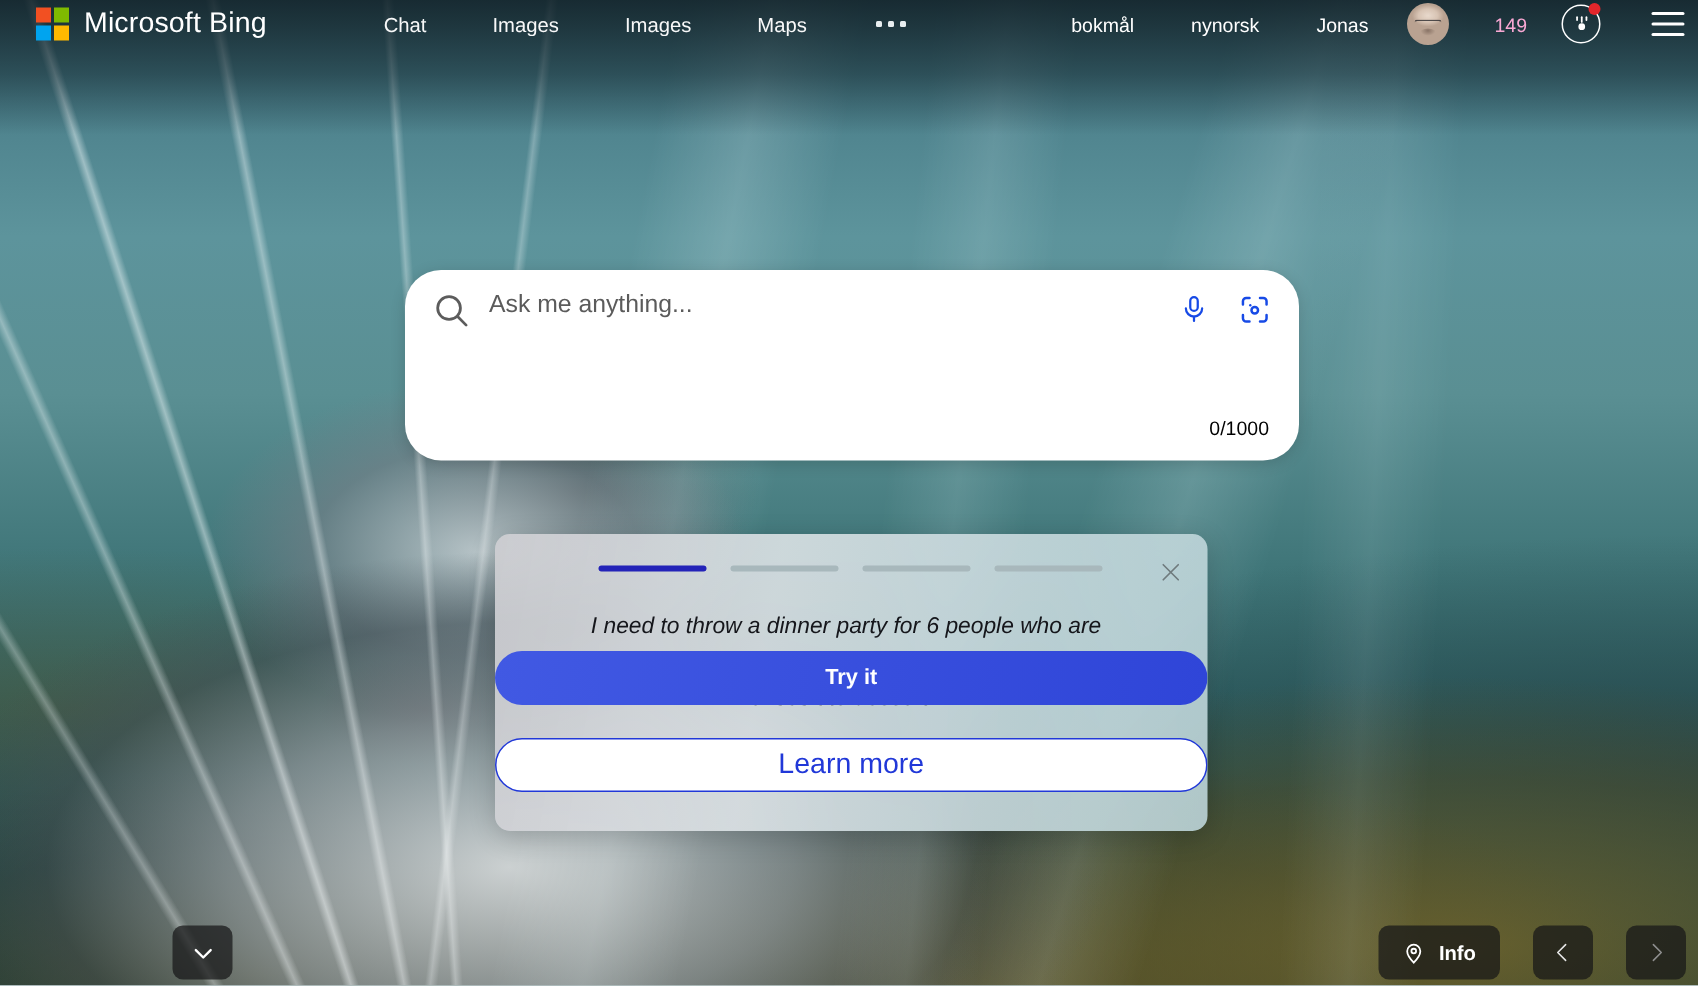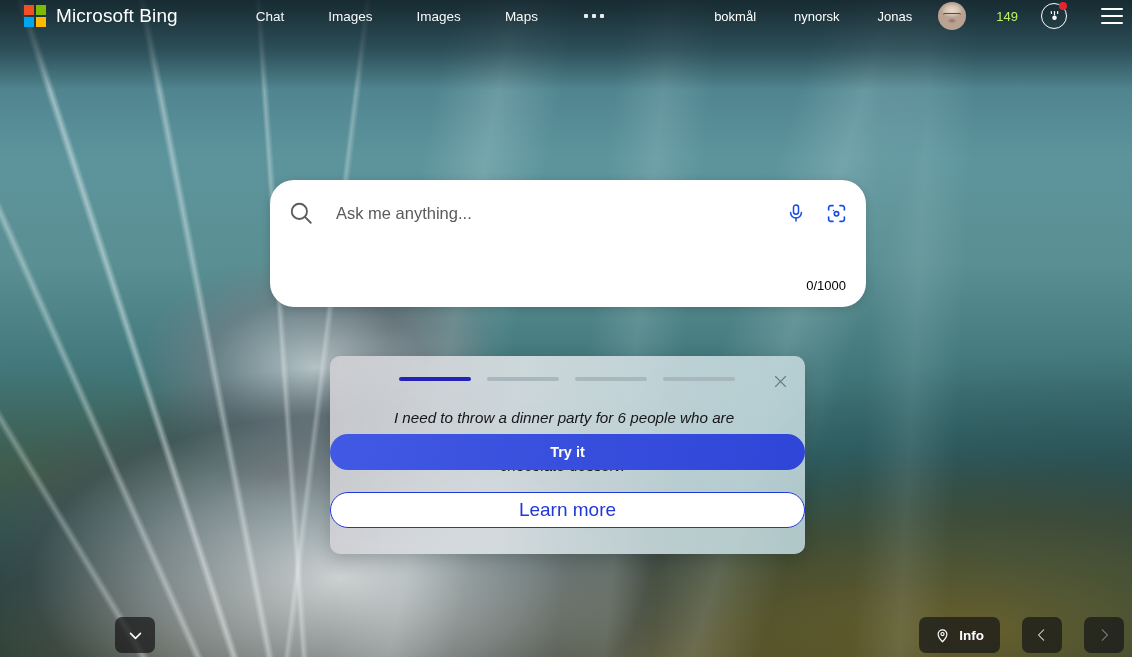--- a/index.html
+++ b/index.html
@@ -112,41 +112,41 @@
   .avatar::before {
     content: ""; position: absolute; left: 5px; top: 11px; width: 18px; height: 4px;
     border-top: 1.6px solid rgba(40,40,44,0.78);
     border-radius: 2px;
   }
   .avatar::after {
     content: ""; position: absolute; left: 8px; top: 17px; width: 12px; height: 7px;
     background: radial-gradient(60% 70% at 50% 20%, rgba(90,70,60,0.5), rgba(0,0,0,0) 70%);
     border-radius: 50%;
   }
-  .rewards-count { font-size: 13px; color: #bef264; margin-right: 7px; }
+  .rewards-count { font-size: 13px; color: #f9a8d4; margin-right: 7px; }
   .rewards-badge {
     position: relative; width: 26px; height: 26px; border-radius: 50%;
     border: 1.6px solid #ffffff; display: flex; align-items: center; justify-content: center;
     cursor: pointer; margin-right: 18px; flex: none;
   }
   .rewards-dot {
     position: absolute; top: -2px; right: -1px; width: 8px; height: 8px;
     border-radius: 50%; background: #e3262b;
   }
   .hamburger { width: 22px; height: 16px; display: flex; flex-direction: column;
                justify-content: space-between; cursor: pointer; flex: none; }
   .hamburger i { display: block; height: 2.4px; background: #fff; border-radius: 1px; }
 
   
   #searchbox {
     position: absolute; left: 270px; top: 180px; width: 596px; height: 127px;
     background: #ffffff; border-radius: 24px; z-index: 20;
     box-shadow: 0 2px 10px rgba(0,0,0,0.16);
   }
-  .sb-row { display: flex; align-items: center; padding: 14px 18px 0 18px; height: 52px; gap: 10px; }
+  .sb-row { display: flex; align-items: flex-start; padding: 14px 18px 0 18px; height: 52px; }
   .sb-search-icon { width: 26px; height: 26px; flex: none; margin-right: 12px; }
   .sb-input {
     flex: 1 1 auto; border: none; outline: none; background: transparent;
     font-family: "Liberation Sans", sans-serif; font-size: 16.5px; color: #2b2b2b;
     padding: 0;
   }
   .sb-input::placeholder { color: #5b5b5b; }
   .sb-actions { display: flex; align-items: center; gap: 16px; flex: none; }
   .sb-icon-btn { width: 24px; height: 24px; cursor: pointer; display: flex; align-items: center; justify-content: center; }
   .sb-counter {

